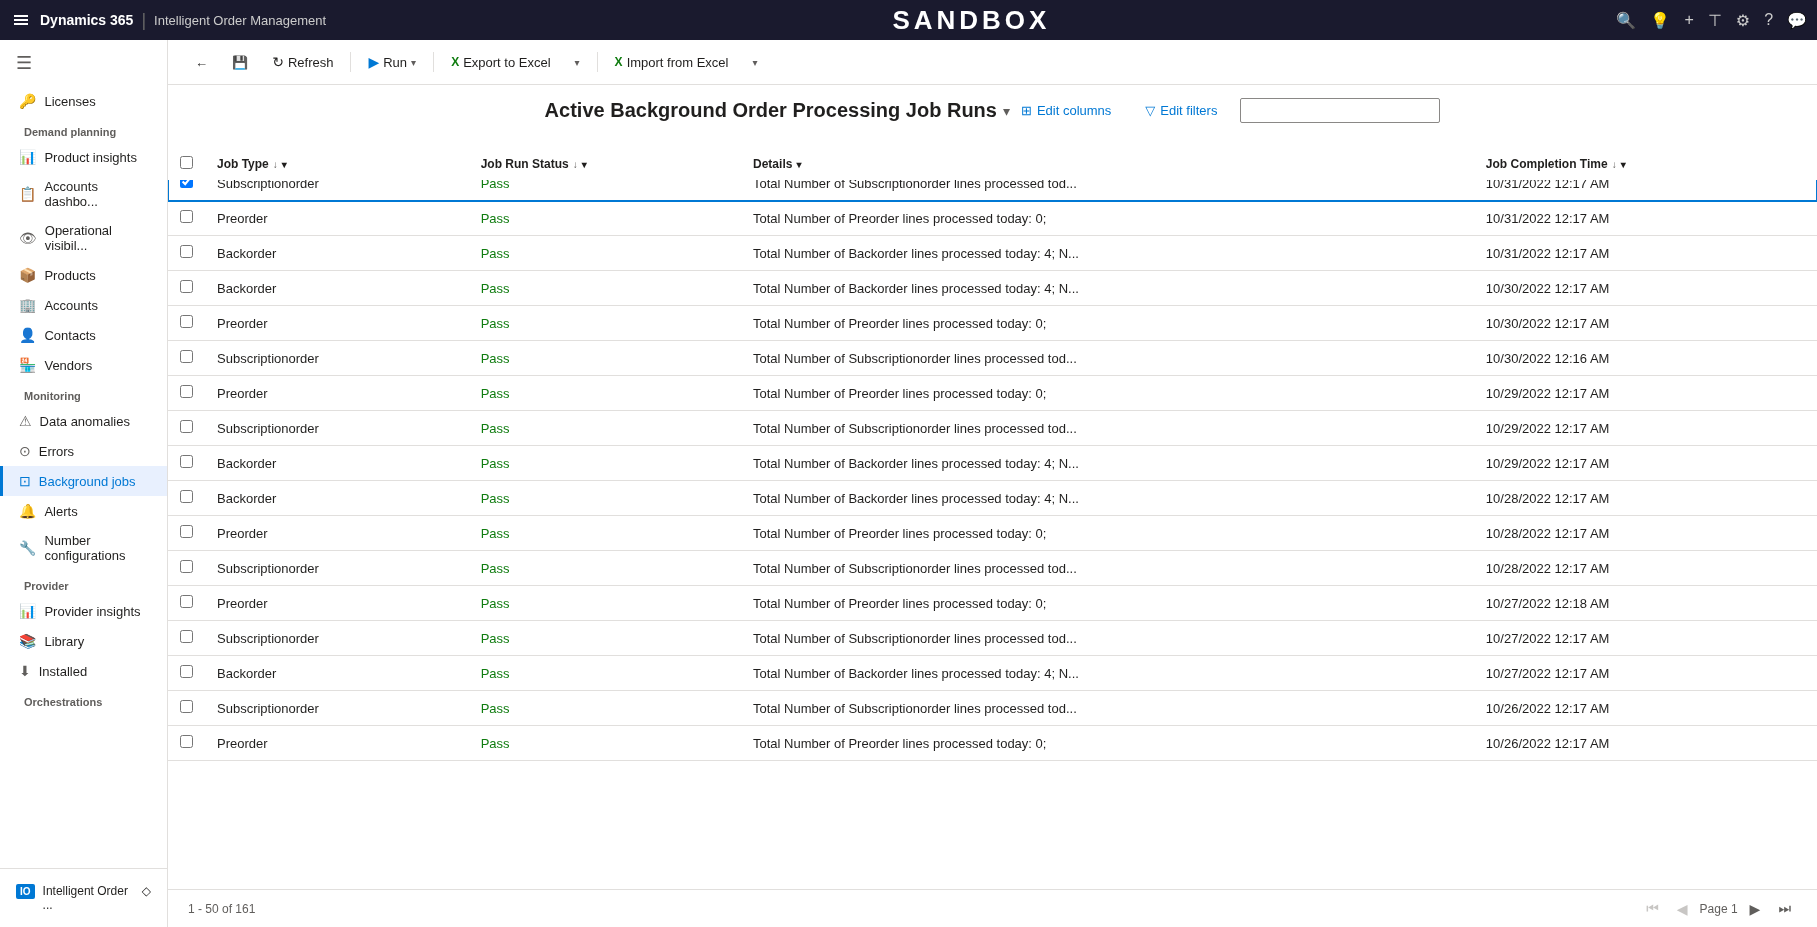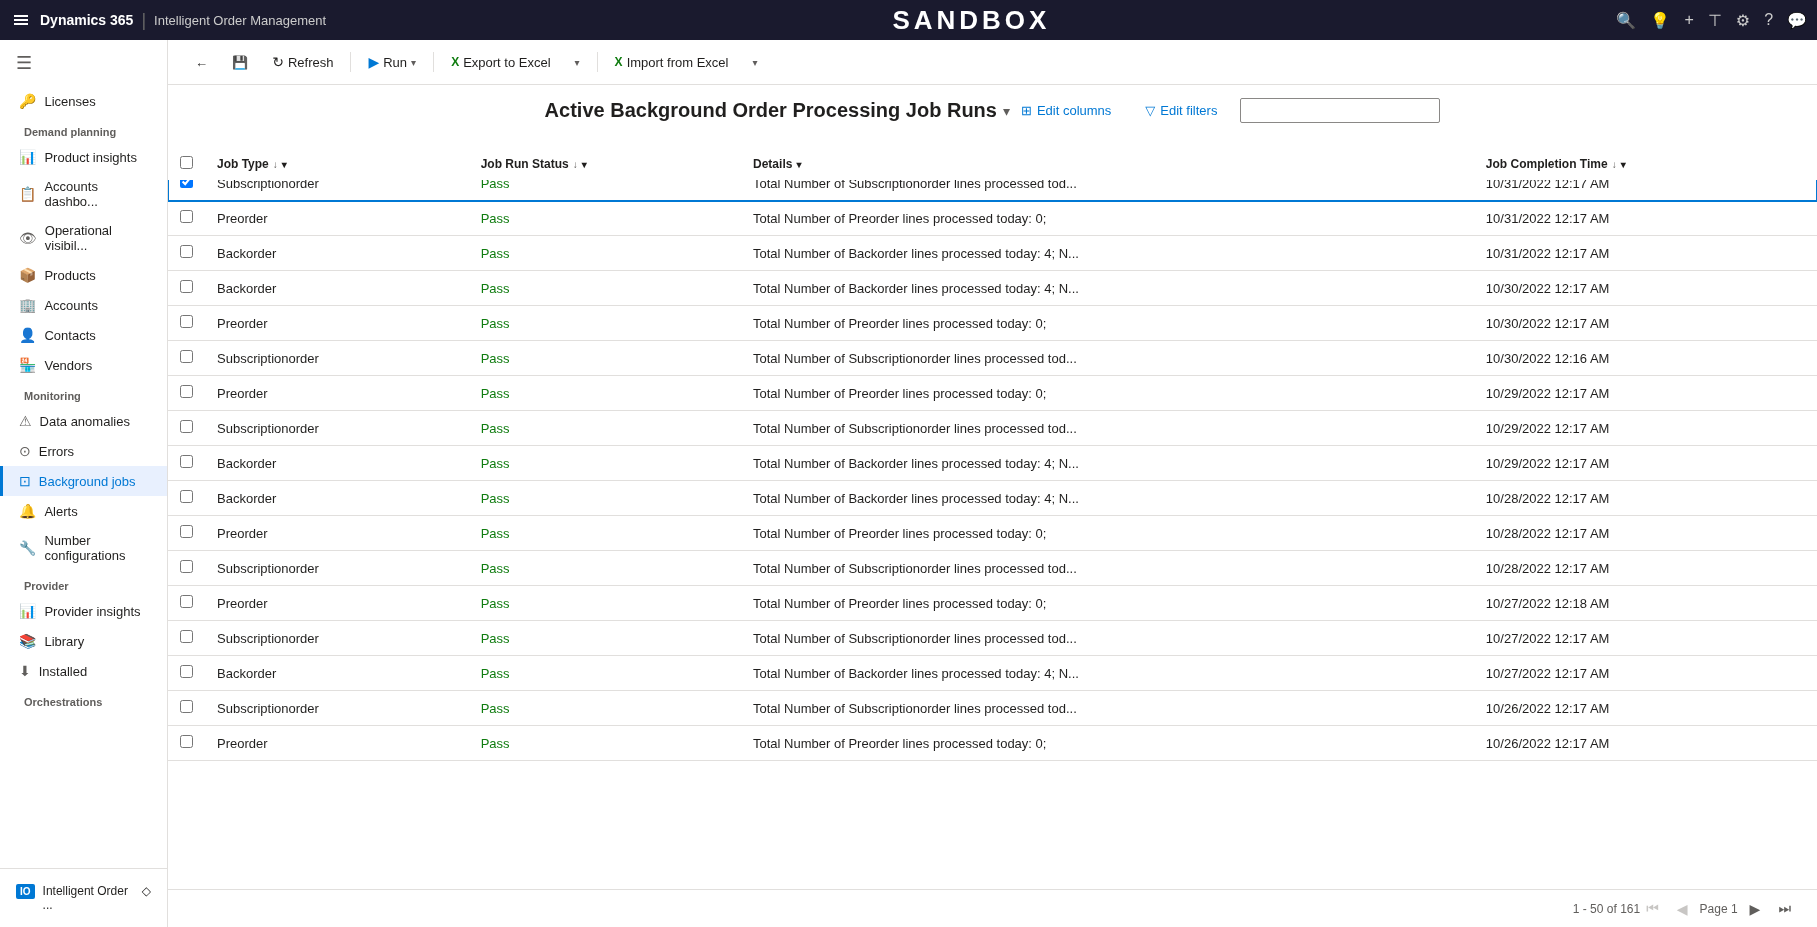--- a/index.html
+++ b/index.html
@@ -171,21 +171,21 @@
     tbody td { padding: 9px 12px; font-size: 13px; color: #201f1e; }
     .checkbox-col { width: 36px; }
 
     
     .status-pass { color: #107c10; }
 
     
     .table-footer {
       display: flex;
       align-items: center;
-      justify-content: flex-end;
+      justify-content: space-between;
       padding: 8px 20px;
       border-top: 1px solid #e1dfdd;
       font-size: 12px;
       color: #605e5c;
       background: #fff;
       flex-shrink: 0;
     }
     .pagination { display: flex; align-items: center; gap: 6px; }
     .page-nav-btn {
       background: none;

